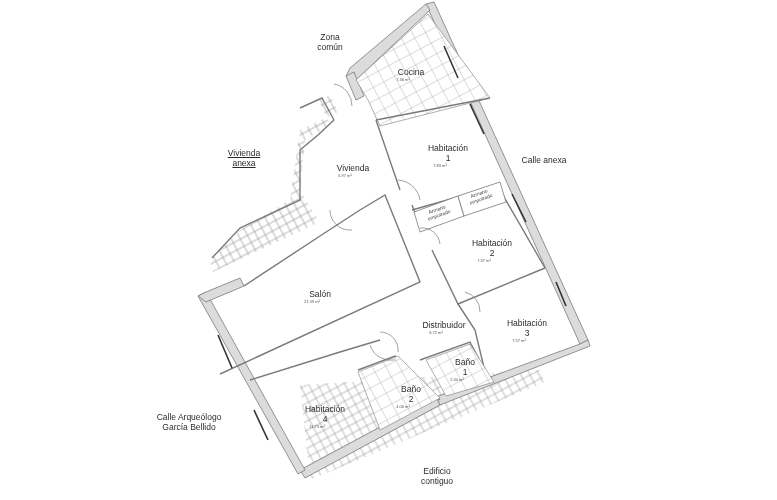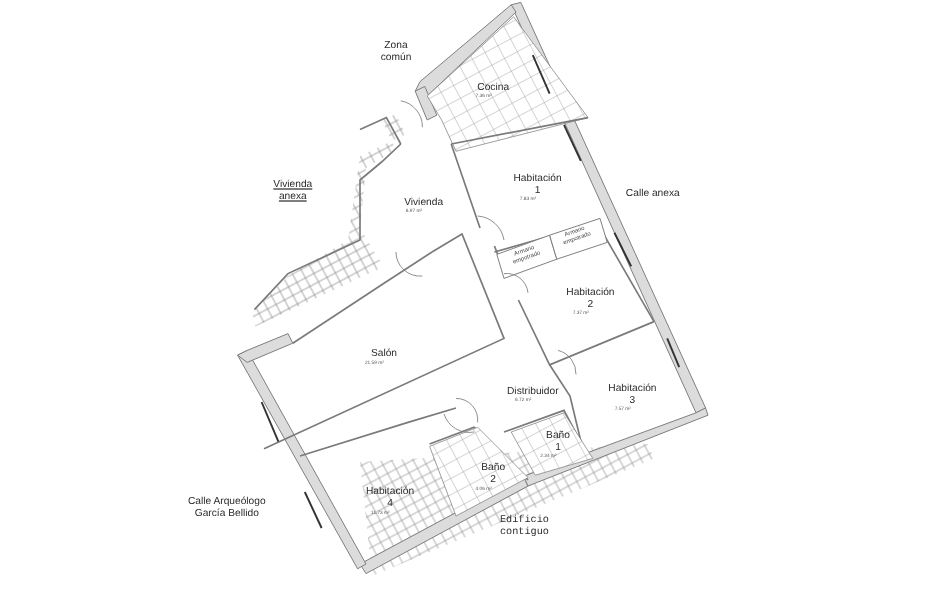--- a/index.html
+++ b/index.html
@@ -99,21 +99,21 @@
 </div>
 <div class="lbl" style="left:244px; top:148px;text-decoration:underline;">
   <span>Vivienda</span><br><span>anexa</span>
 </div>
 <div class="lbl" style="left:544px; top:155px;">
   <span>Calle anexa</span>
 </div>
 <div class="lbl" style="left:189px; top:400px;margin-top:12px;">
   <span>Calle Arqueólogo</span><br><span>García Bellido</span>
 </div>
-<div class="lbl" style="left:437px; top:428px;font-family:Liberation Mono, monospace;">
+<div class="lbl" style="left:437px; top:466px;">
   <span>Edificio</span><br><span>contiguo</span>
 </div>
 
 <div class="room" style="left:403px; top:67px;">
   <span class="name">Cocina</span>
   <span class="area">7.36 m²</span>
 </div>
 <div class="room" style="left:345px; top:163px;">
   <span class="name">Vivienda</span>
   <span class="area">6.97 m²</span>

